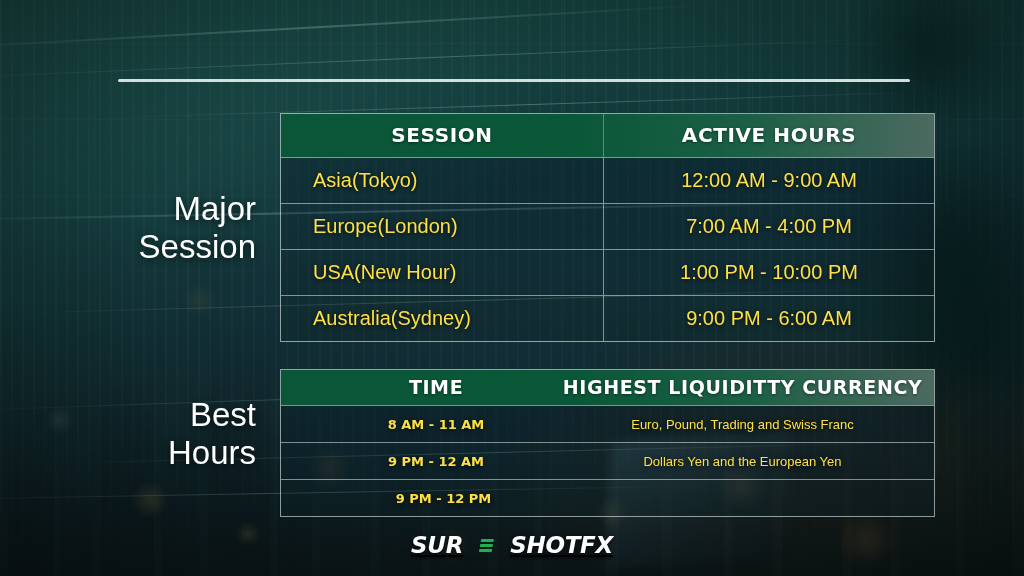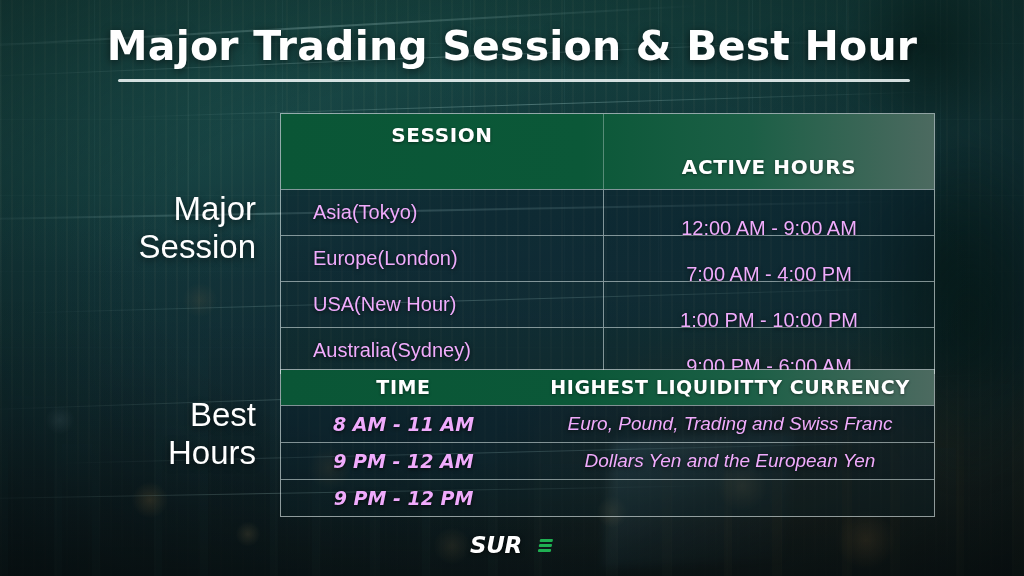--- a/index.html
+++ b/index.html
@@ -162,62 +162,61 @@
     font-weight:bold;
     letter-spacing:.6px;
     text-align:center;
     padding:9px 4px 10px;
     font-family:"DejaVu Sans", sans-serif;
     text-shadow:0 1px 3px rgba(0,0,0,.45);
   }
 
   .trow { display:flex; border-top:1px solid rgba(224,236,236,.55); }
   .trow .td {
-    color:#f0abfc;
+    color:#fde047;
     font-size:20px;
     font-family:"Liberation Sans", sans-serif;
     text-shadow:0 1px 4px rgba(0,0,0,.75);
   }
 
   
   #table-sessions .c1 { width:323px; }
-  #table-sessions .c2 { width:330px;margin-top:32px; }
+  #table-sessions .c2 { width:330px; }
   #table-sessions .trow { height:46px; }
   #table-sessions .trow .c1 {
     display:flex; align-items:center;
     padding-left:32px;
     border-right:1px solid rgba(224,236,236,.55);
   }
   #table-sessions .trow .c2 {
     display:flex; align-items:center; justify-content:center;
   }
   #table-sessions .thead .c1 { border-right:1px solid rgba(224,236,236,.35); }
 
   
-  #table-best .c1 { width:245px; }
+  #table-best .c1 { width:245px;margin-left:40px; }
   #table-best .c2 { width:408px; }
   #table-best .trow { height:37px; }
   #table-best .trow .td {
     display:flex; align-items:center; justify-content:center;
-    font-size:19px;
-    font-style:italic;
+    font-size:13px;
   }
   #table-best .trow .c1 { font-weight:bold; font-family:"DejaVu Sans", sans-serif; }
   #table-best .thead .th { font-size:19px; padding:6px 4px 7px; }
 
   
   .trow.tint-a { background:rgba(10,30,44,.42); }
   .trow.tint-b { background:rgba(12,34,44,.36); }
   .trow.tint-c { background:rgba(14,36,42,.30); }
   .trow.tint-d { background:rgba(16,40,40,.34); }
 
   
   .logo {
     position:absolute; left:0; top:532px; width:1024px;
-    display:flex; align-items:center; justify-content:center; gap:15px;
+    display:flex; align-items:center; justify-content:center; gap:15px;text-decoration:underline;
   }
   .logo span.word {
     color:#ffffff;
     font-size:23px;
     font-weight:bold;
     font-style:italic;
     letter-spacing:-.3px;
     font-family:"DejaVu Sans", sans-serif;
     text-shadow:0 1px 4px rgba(0,0,0,.7);
   }
@@ -272,21 +271,20 @@
   </div>
 
   <div class="bg-laptop"></div>
   <div class="bg-person"></div>
   <div class="bg-person2"></div>
   <div class="bg-layer bg-wash"></div>
   <div class="bg-layer bg-vignette"></div>
 
   <div class="content">
 
-    <div class="title">Major Trading Session &amp; Best Hour</div>
     <div class="title-rule"></div>
 
     <div class="side-label" id="label-major">
       <div>Major</div>
       <div>Session</div>
     </div>
 
     <div class="side-label" id="label-best">
       <div>Best</div>
       <div>Hours</div>
@@ -335,16 +333,17 @@
       </div>
     </div>
 
     <div class="logo">
       <span class="word">SUR</span>
       <span class="mark">
           <i></i>
           <i></i>
           <i></i>
         </span>
+      <span class="word">SHOTFX</span>
     </div>
 
   </div>
 </div>
 
 </body></html>

